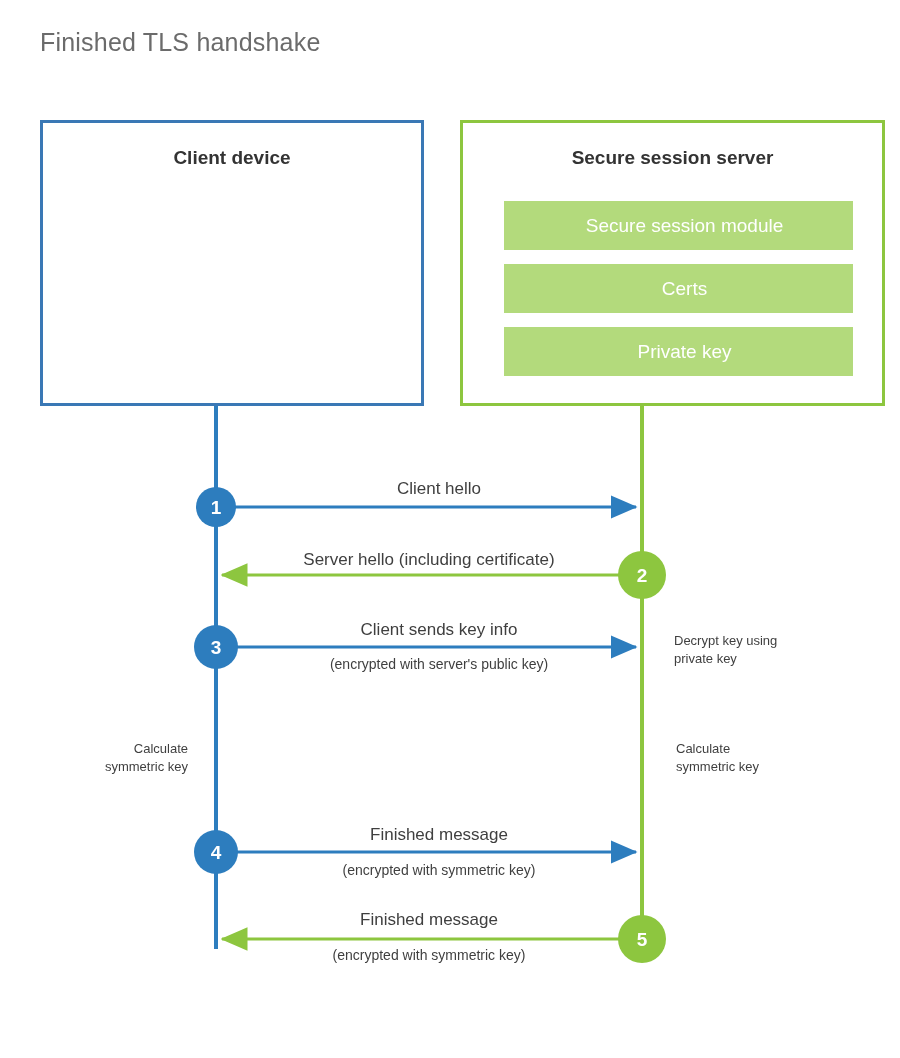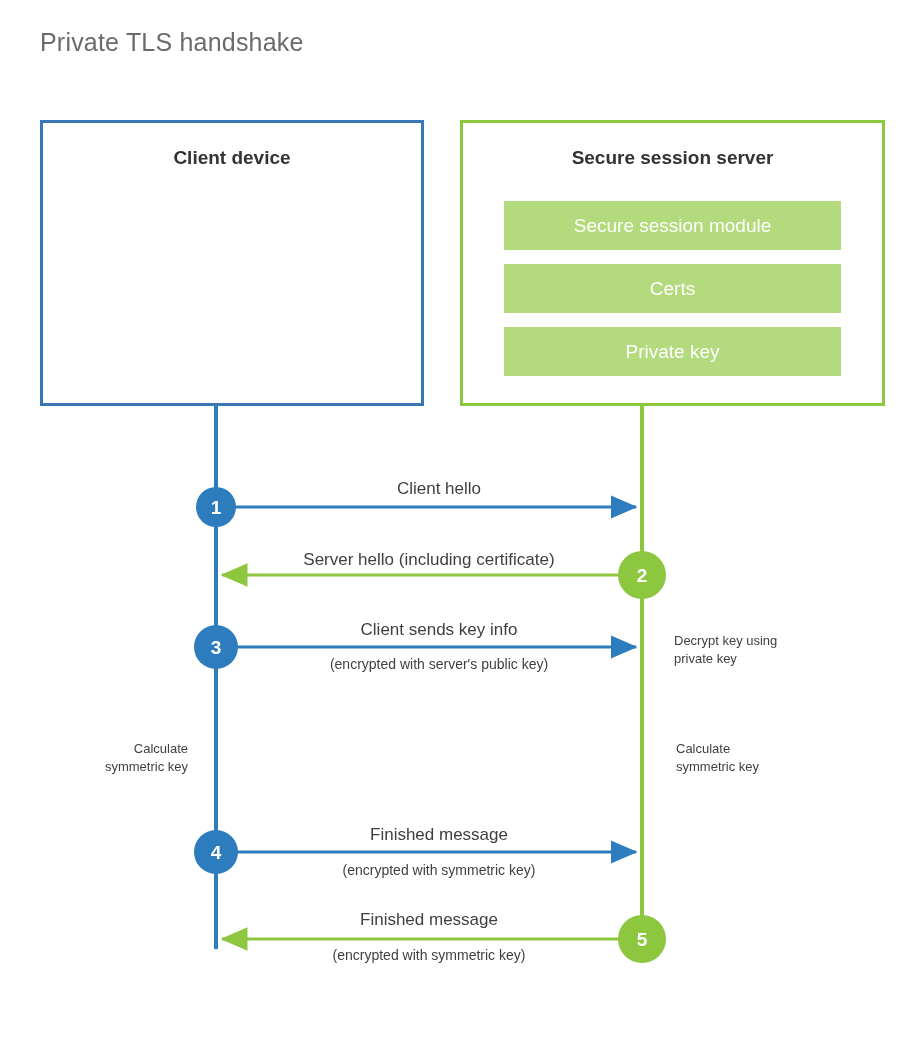--- a/index.html
+++ b/index.html
@@ -89,20 +89,21 @@
     position: absolute;
     left: 41px;   
     width: 337px;
     height: 49px;
     background: #b3da7c;
     display: flex;
     align-items: center;
     justify-content: center;
     color: #ffffff;
     font-size: 19px;
+    padding-left: 12px;
   }
   .server-bar-0 { top: 78px; }
   .server-bar-1 { top: 141px; }
   .server-bar-2 { top: 204px; }
 
   
   .msg-label {
     position: absolute;
     text-align: center;
     color: #3f3f3f;
@@ -128,21 +129,21 @@
     font-weight: 600;
     text-align: center;
     transform: translate(-50%, -50%);
   }
 </style>
 </head>
 <body>
 
 <div id="diagram-root">
 
-  <div class="page-title">Private TLS handshake</div>
+  <div class="page-title">Finished TLS handshake</div>
 
   <div class="panel panel-client">
     <div class="panel-title">Client device</div>
   </div>
 
   <div class="panel panel-server">
     <div class="panel-title">Secure session server</div>
     <div class="server-bar server-bar-0">Secure session module</div>
     <div class="server-bar server-bar-1">Certs</div>
     <div class="server-bar server-bar-2">Private key</div>

